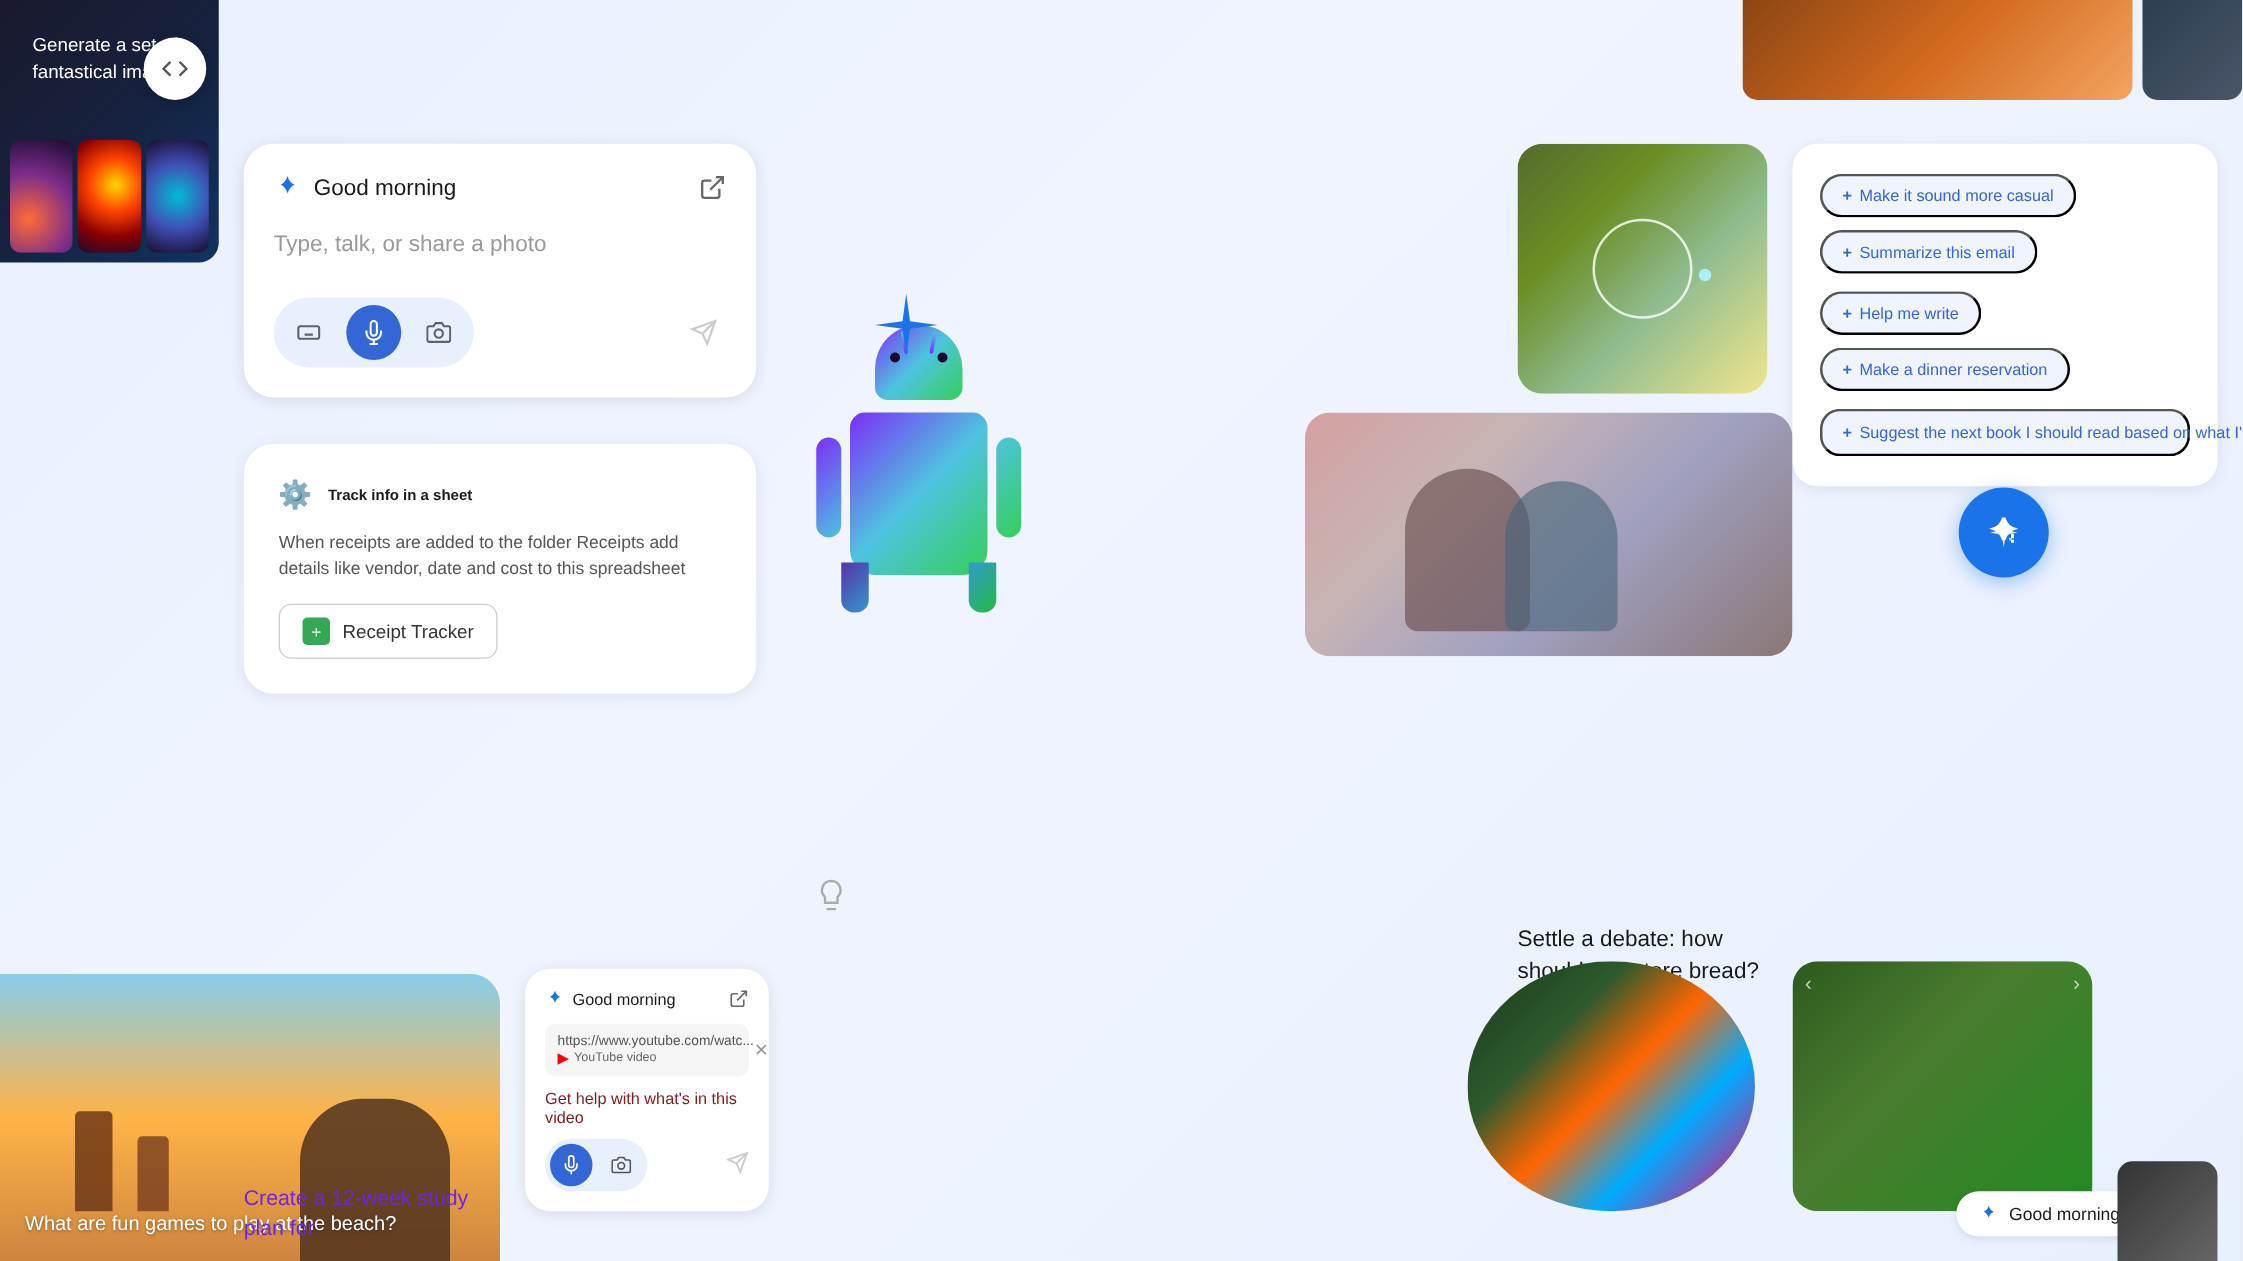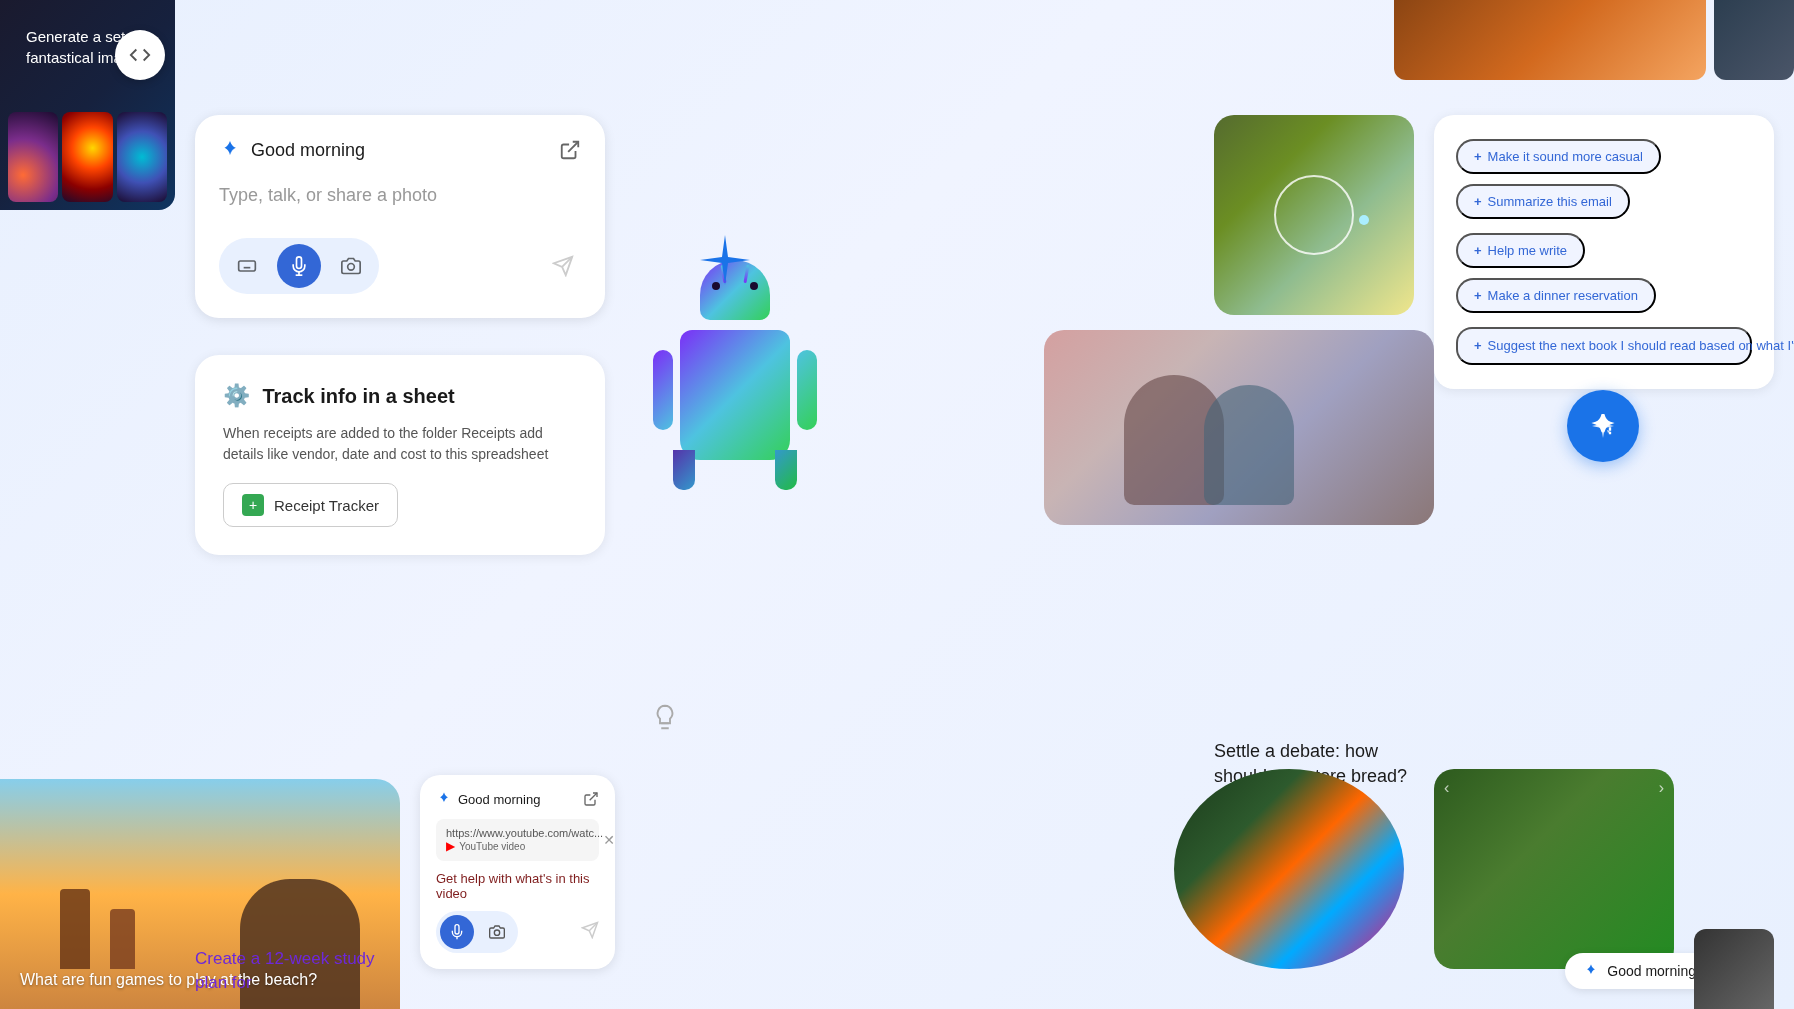--- a/index.html
+++ b/index.html
@@ -177,21 +177,21 @@
     .track-info-header {
       display: flex;
       align-items: center;
       gap: 12px;
       margin-bottom: 14px;
     }
     .track-icon {
       font-size: 22px;
     }
     .track-title {
-      font-size: 20px;
+      font-size: 12px;
       font-weight: 600;
       color: #1a1a1a;
     }
     .track-desc {
       font-size: 14px;
       color: #555;
       line-height: 1.5;
       margin-bottom: 18px;
     }
     .receipt-btn {

